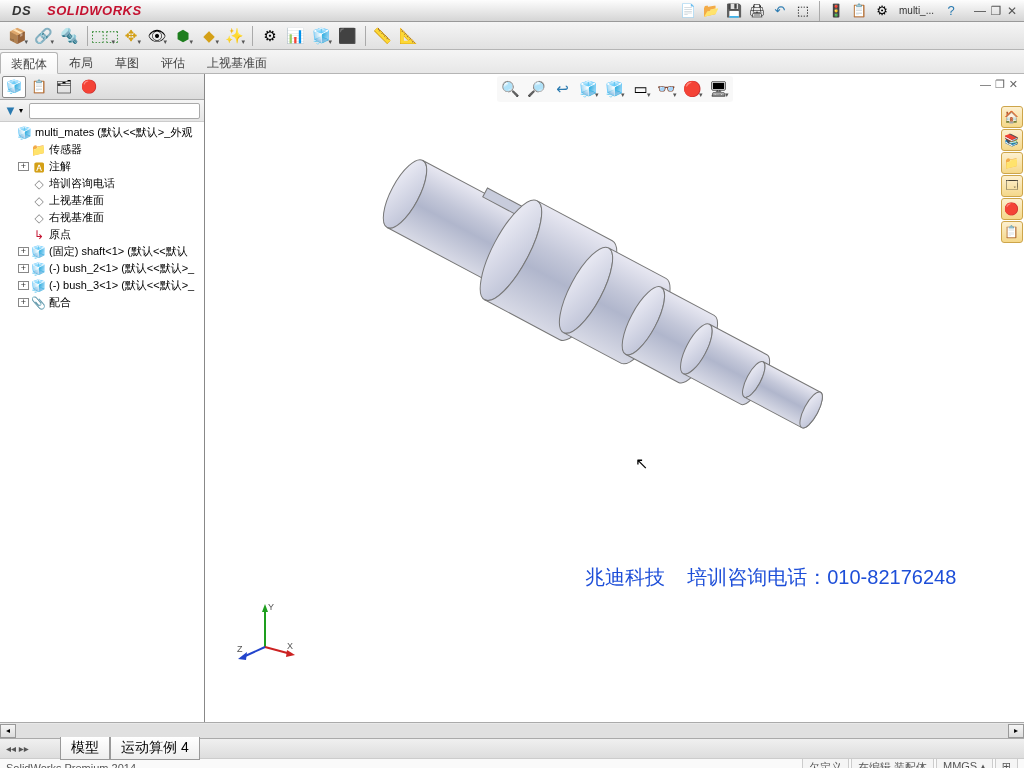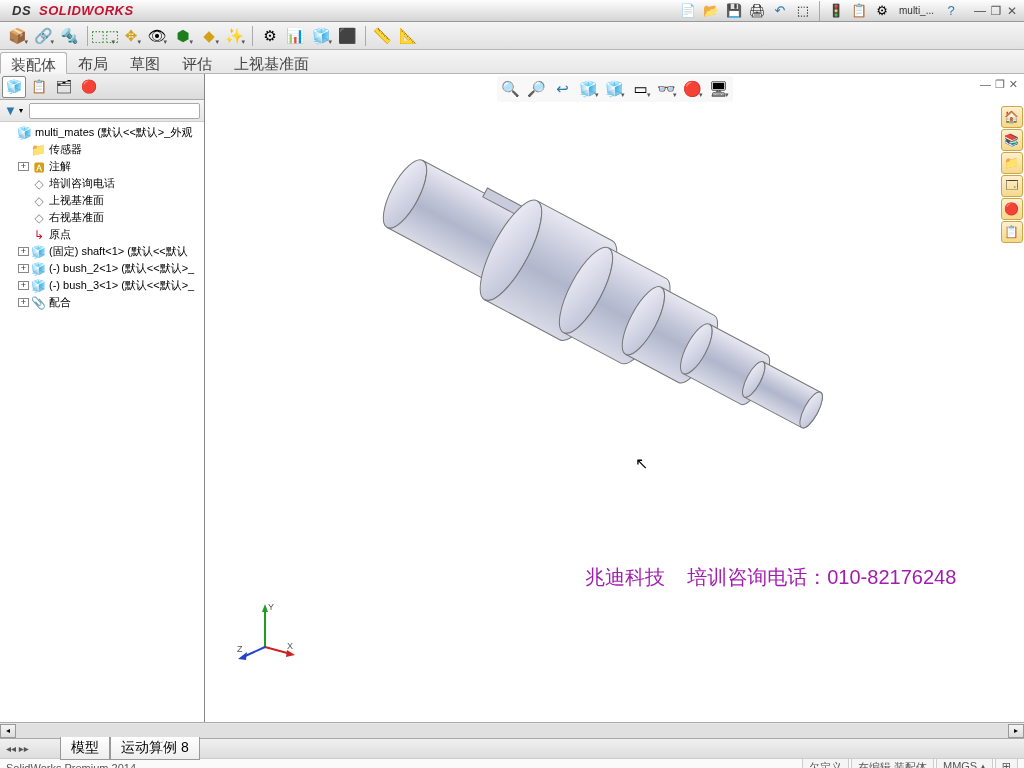--- a/index.html
+++ b/index.html
@@ -1,38 +1,38 @@
 <!DOCTYPE html>
 <html><head>
 <meta charset="utf-8">
 <style>
 * { margin:0; padding:0; box-sizing:border-box; font-family:"Microsoft YaHei","SimSun",Arial,sans-serif; }
 body { width:1024px; height:768px; background:#fff; overflow:hidden; font-size:12px; position:relative; }
 
 
 .titlebar { height:22px; background:linear-gradient(#fdfdfd,#d5d5d5); display:flex; align-items:center; padding:0 4px; border-bottom:1px solid #999; }
 .sw-logo { font-weight:bold; font-style:italic; color:#c41230; font-size:13px; padding:0 8px; letter-spacing:0.5px; }
-.sw-logo .ds { color:#333; font-style:italic; margin-right:8px; }
+.sw-logo .ds { color:#333; font-style:italic; margin-right:16px; }
 .menubar { display:flex; gap:2px; margin-left:6px; }
 .menubar span { padding:2px 6px; cursor:default; }
 .tb-right { margin-left:auto; display:flex; align-items:center; gap:3px; }
 .tb-btn { width:20px; height:18px; display:inline-flex; align-items:center; justify-content:center; border:1px solid transparent; font-size:13px; }
 .doc-tab { font-size:10px; padding:1px 4px; color:#333; }
 .win-ctl { display:flex; gap:0; margin-left:8px; }
 .win-ctl span { width:16px; text-align:center; color:#555; }
 
 
 .toolbar { height:28px; background:linear-gradient(#f5f5f5,#e1e1e1); border-bottom:1px solid #b5b5b5; display:flex; align-items:center; padding:0 6px; gap:2px; }
 .tool { width:24px; height:22px; display:inline-flex; align-items:center; justify-content:center; border:1px solid transparent; font-size:15px; position:relative; }
 .tool.dd::after { content:"▾"; font-size:7px; position:absolute; bottom:0; right:1px; color:#555; }
 .sep { width:1px; height:20px; background:#aaa; margin:0 3px; }
 
 
 .ribbon { height:24px; background:linear-gradient(#f5f5f5,#e7e7e7); border-bottom:1px solid #b5b5b5; display:flex; align-items:flex-end; }
-.rtab { height:22px; padding:3px 10px 0; font-size:15px; color:#444; border:1px solid transparent; border-bottom:none;text-align:right; }
+.rtab { height:22px; padding:3px 10px 0; font-size:12px; color:#444; border:1px solid transparent; border-bottom:none;text-align:right; }
 .rtab.active { background:linear-gradient(#fff,#f5f5f5); border:1px solid #b5b5b5; border-bottom:1px solid #f5f5f5; margin-bottom:-1px; border-radius:3px 3px 0 0; }
 
 
 .main { display:flex; height:648px; position:relative; }
 
 
 .left { width:205px; border-right:1px solid #888; background:#fff; display:flex; flex-direction:column; }
 .lp-tabs { height:26px; background:linear-gradient(#f0f0f0,#dcdcdc); border-bottom:1px solid #aaa; display:flex; align-items:center; padding:2px; gap:1px; }
 .lp-tab { width:24px; height:22px; display:inline-flex; align-items:center; justify-content:center; border:1px solid transparent; font-size:13px; }
 .lp-tab.active { border:1px solid #888; background:#fff; border-radius:2px; }
@@ -55,21 +55,21 @@
 .ico-part { color:#d4a017; }
 .ico-mates { color:#888; }
 
 
 .viewport { flex:1; background:#fff; position:relative; overflow:hidden; }
 .vp-toolbar { position:absolute; top:2px; left:50%; transform:translateX(-50%); display:flex; gap:2px; background:rgba(245,245,245,0.7); padding:2px; border-radius:3px; }
 .vp-ctl { position:absolute; top:4px; right:6px; display:flex; gap:4px; color:#666; font-size:11px; }
 .triad { position:absolute; bottom:60px; left:30px; width:60px; height:60px; }
 .model-svg { position:absolute; top:80px; left:140px; }
 .cursor { position:absolute; top:380px; left:430px; font-size:16px; color:#000; }
-.watermark { position:absolute; top:490px; left:380px; font-size:20px; color:#a21caf; font-weight:normal; }
+.watermark { position:absolute; top:490px; left:380px; font-size:20px; color:#1d4ed8; font-weight:normal; }
 .wm-logo { position:absolute; bottom:5px; left:330px; color:#bbb; font-size:22px; font-weight:bold; opacity:0.5; letter-spacing:2px; }
 
 
 .tpane { position:absolute; right:1px; top:106px; width:22px; display:flex; flex-direction:column; gap:1px; }
 .tpane .tpbtn { height:22px; background:linear-gradient(#fdf0d0,#f5d88a); border:1px solid #cda54a; border-radius:3px; display:flex; align-items:center; justify-content:center; font-size:12px; }
 
 
 .hscroll { height:16px; background:#e8e8e8; border-top:1px solid #aaa; display:flex; align-items:center; }
 .hscroll .sbtn { width:16px; height:14px; background:linear-gradient(#f5f5f5,#ddd); border:1px solid #999; font-size:8px; text-align:center; line-height:12px; }
 .hscroll .strack { flex:1; background:#e0e0e0; height:14px; }
@@ -300,21 +300,21 @@
 
 <div class="hscroll">
   <span class="sbtn">◂</span>
   <div class="strack"></div>
   <span class="sbtn">▸</span>
 </div>
 
 <div class="btabs">
   <span style="position:absolute;left:6px;font-size:10px;color:#555;">◂◂ ▸▸</span>
   <div class="btab">模型</div>
-  <div class="btab">运动算例 8</div>
+  <div class="btab">运动算例 4</div>
 </div>
 
 <div class="status">
   <span>SolidWorks Premium 2014</span>
   <div class="sr">
     <span class="cell">欠定义</span>
     <span class="cell">在编辑 装配体</span>
     <span class="cell"><span>MMGS</span> ▴</span>
     <span class="cell">⊞</span>
   </div>

